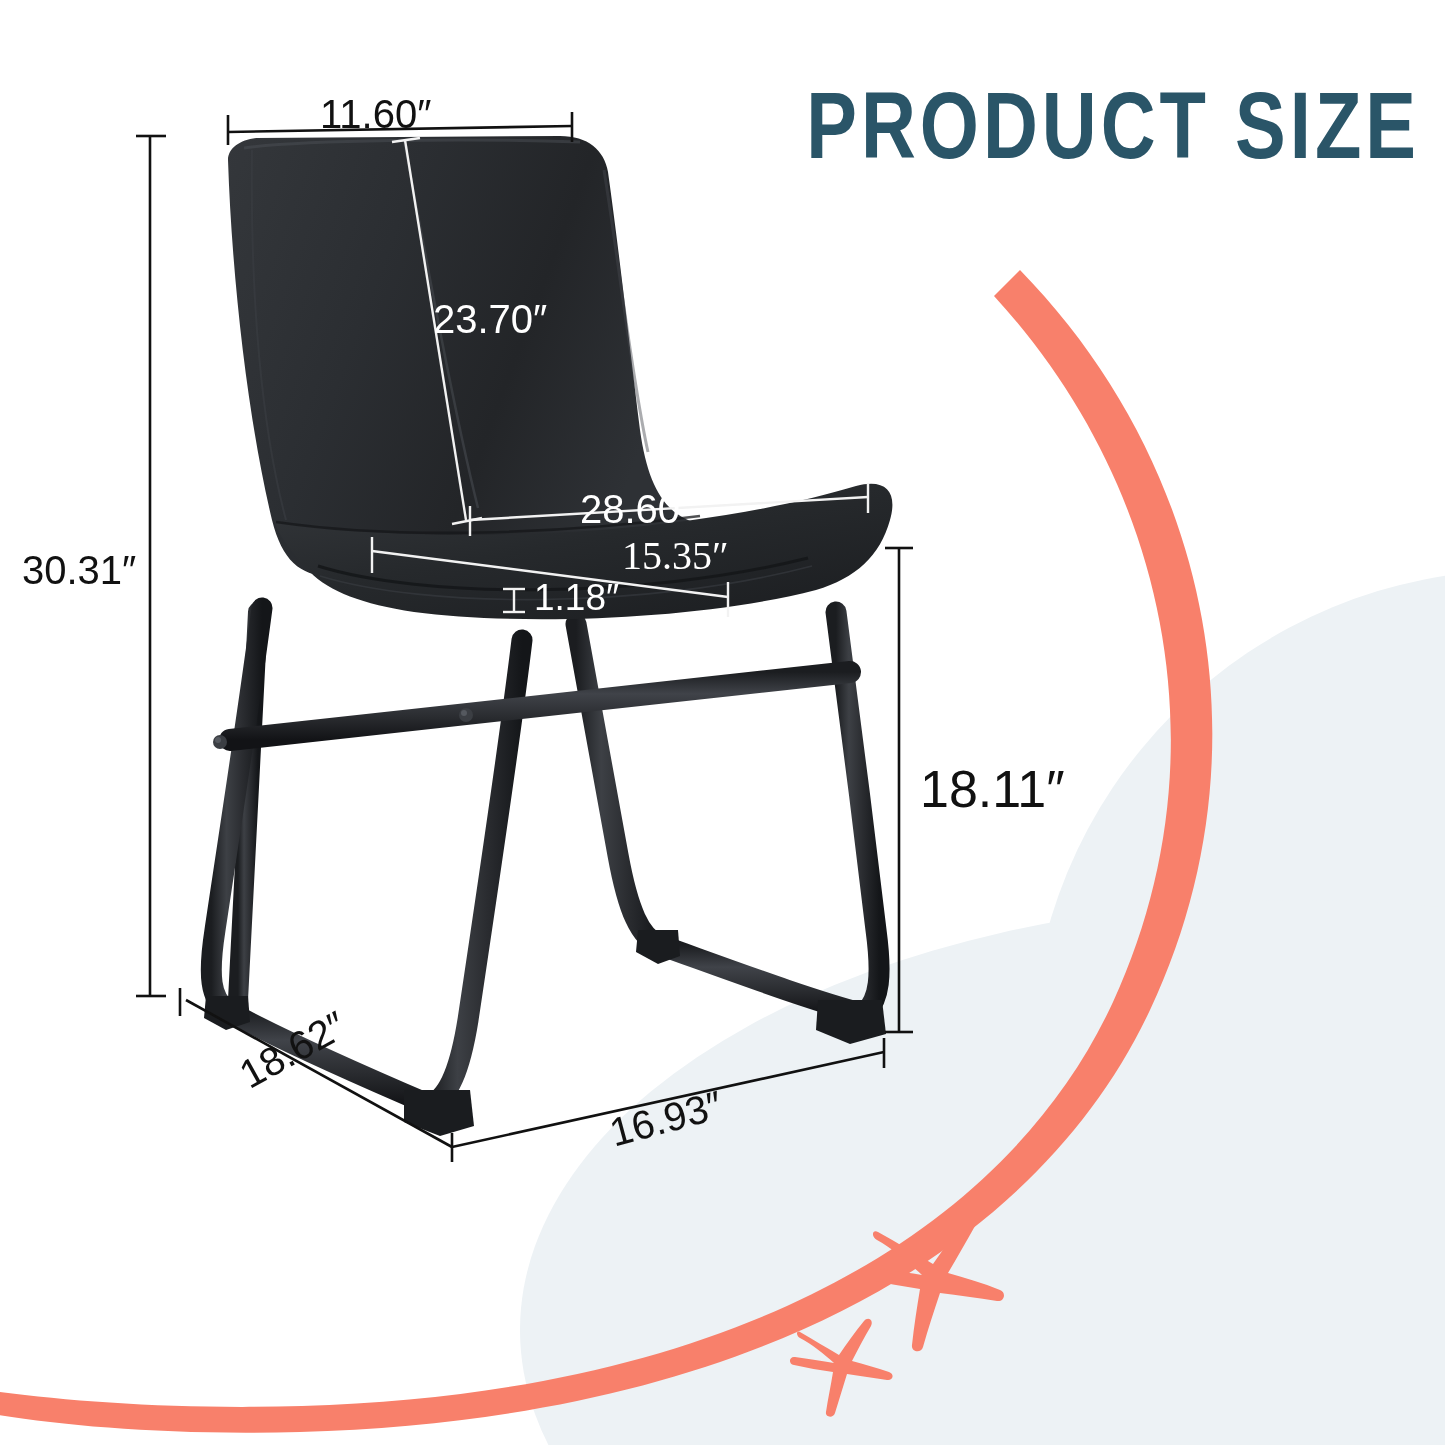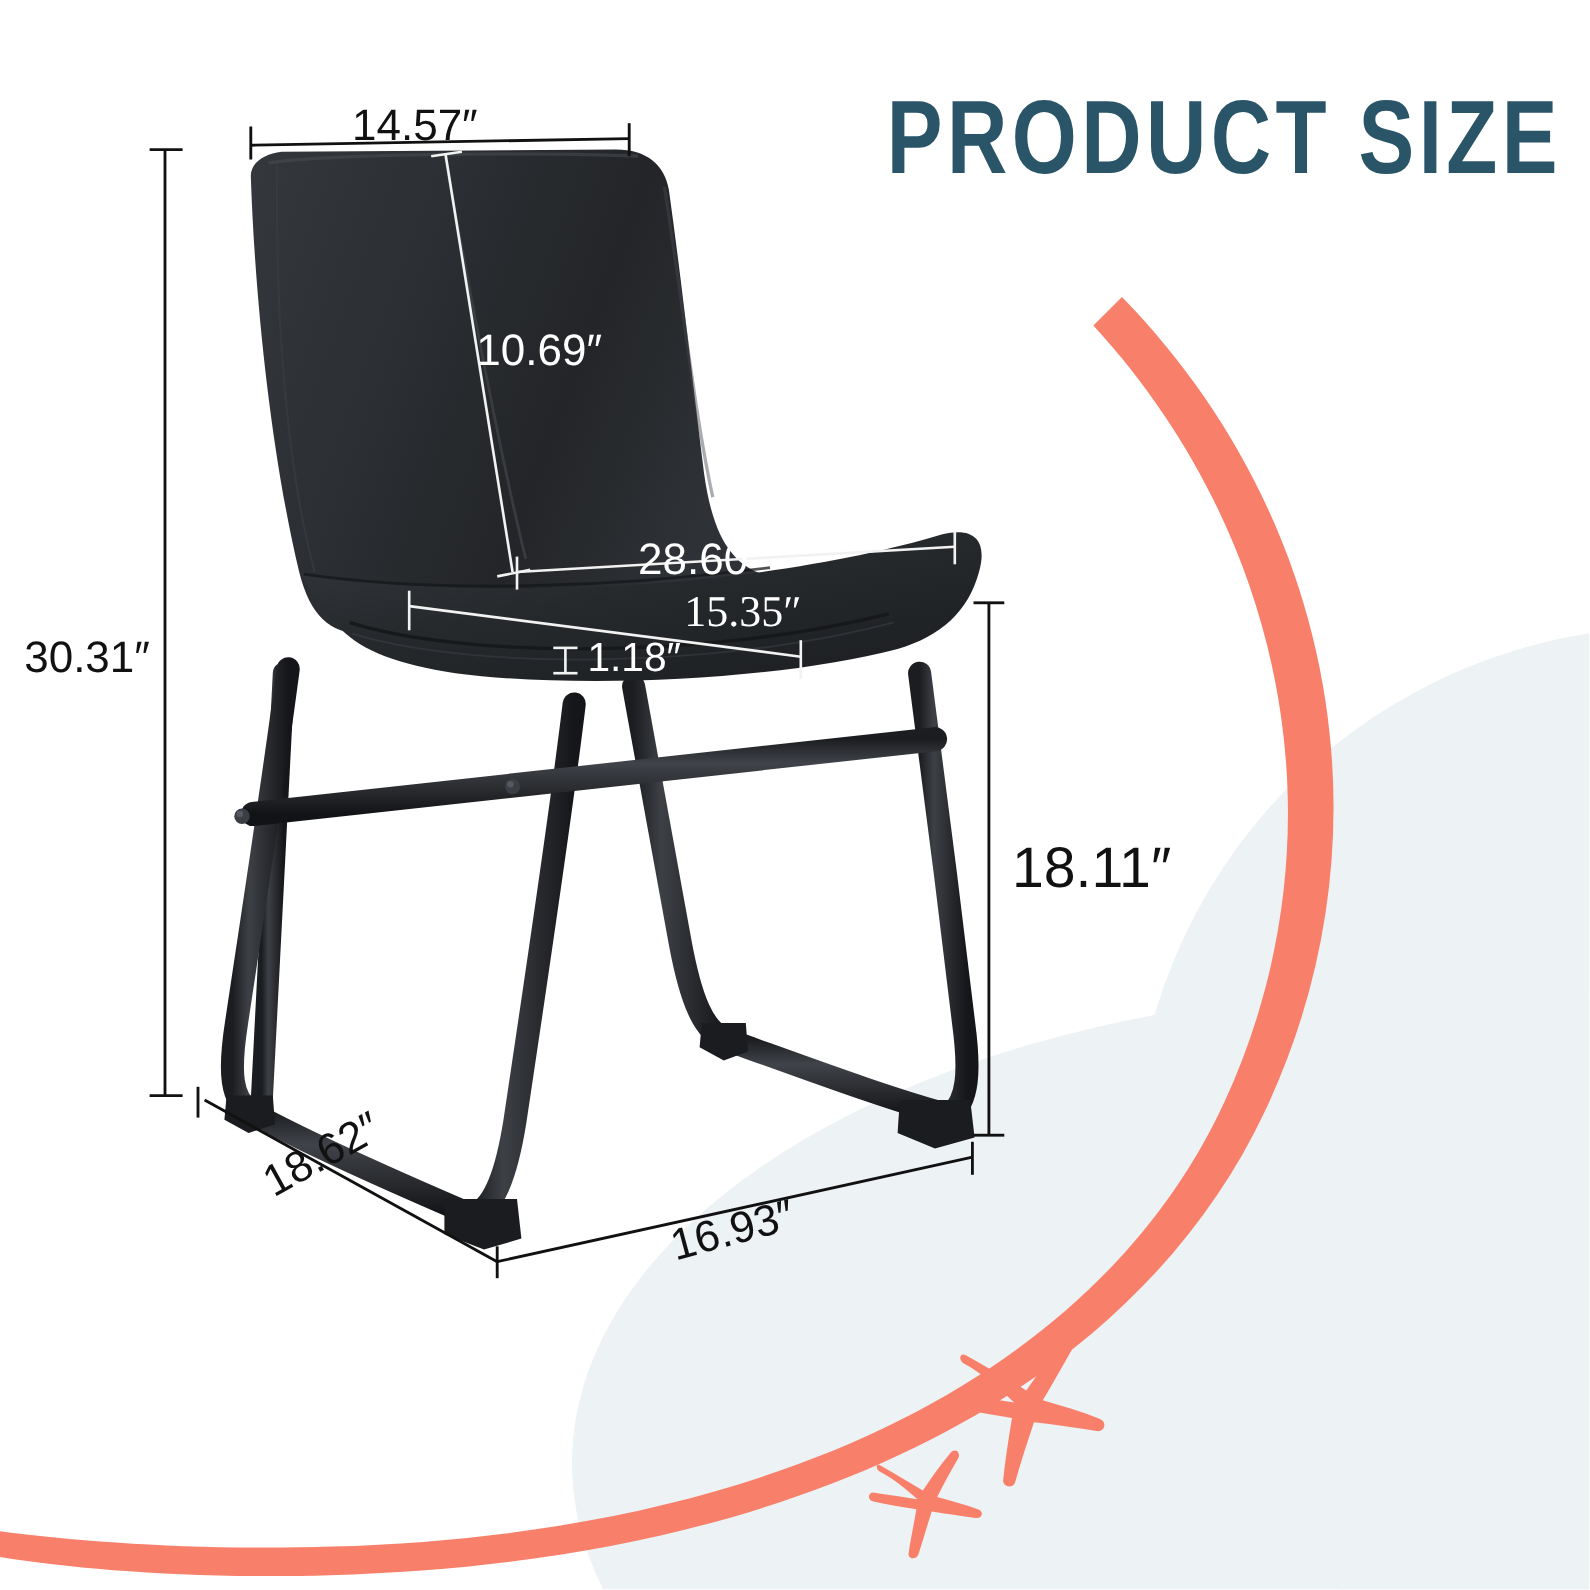--- a/index.html
+++ b/index.html
@@ -46,21 +46,21 @@
     position: absolute;
     white-space: nowrap;
     font-family: "Liberation Sans", sans-serif;
     font-weight: 400;
     letter-spacing: 0px;
   }
   .dim-dark { color: #111111; }
   .dim-light { color: #ffffff; }
 
   #dim-width-top     { left: 320px;  top: 92px;  font-size: 40px; }
-  #dim-height-left   { left: 22px;   top: 576px; font-size: 40px; }
+  #dim-height-left   { left: 22px;   top: 548px; font-size: 40px; }
   #dim-back-height   { left: 433px;  top: 297px; font-size: 40px; }
   #dim-seat-depth    { left: 580px;  top: 487px; font-size: 40px; }
   #dim-seat-width    { left: 622px;  top: 532px; font-size: 40px; font-family: Liberation Serif, serif; }
   #dim-seat-thick    { left: 534px;  top: 577px; font-size: 37px; }
   #dim-seat-height   { left: 920px;  top: 759px; font-size: 52px; }
   #dim-depth-bottom  { left: 232px;  top: 1058px; font-size: 40px;
                        transform: rotate(-29deg); transform-origin: left top; }
   #dim-width-bottom  { left: 605px;  top: 1112px; font-size: 40px;
                        transform: rotate(-15deg); transform-origin: left top; }
 
@@ -283,25 +283,25 @@
     </g>
 
     <g stroke="#111111" stroke-width="2.6">
       <line x1="452" y1="1147" x2="884" y2="1052"></line>
       <line x1="884" y1="1038" x2="884" y2="1068"></line>
     </g>
   </svg>
 
   <div id="product-title">PRODUCT SIZE</div>
 
-  <div class="dim dim-dark" id="dim-width-top">14.57″</div>
+  <div class="dim dim-dark" id="dim-width-top">11.60″</div>
 
   <div class="dim dim-dark" id="dim-height-left">30.31″</div>
 
-  <div class="dim dim-light" id="dim-back-height">10.69″</div>
+  <div class="dim dim-light" id="dim-back-height">23.70″</div>
 
   <div class="dim dim-light" id="dim-seat-depth">28.60″</div>
 
   <div class="dim dim-light" id="dim-seat-width">15.35″</div>
 
   <div class="dim dim-light" id="dim-seat-thick">1.18″</div>
 
   <div class="dim dim-dark" id="dim-seat-height">18.11″</div>
 
   <div class="dim dim-dark" id="dim-depth-bottom">18.62″</div>

